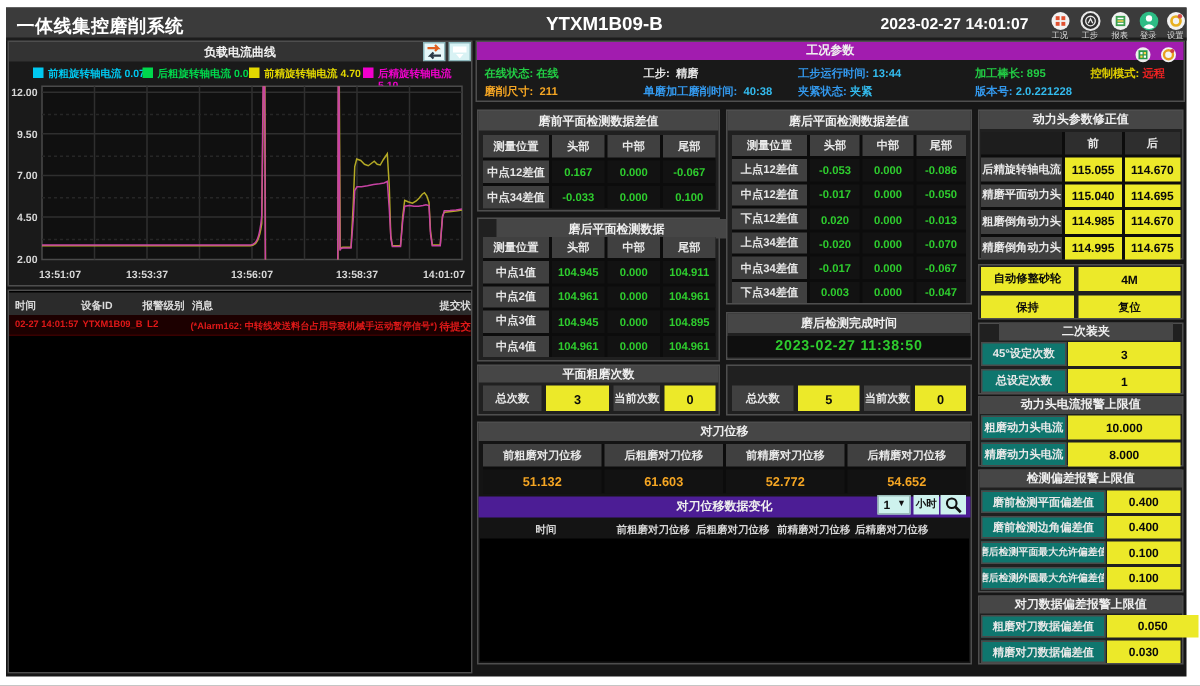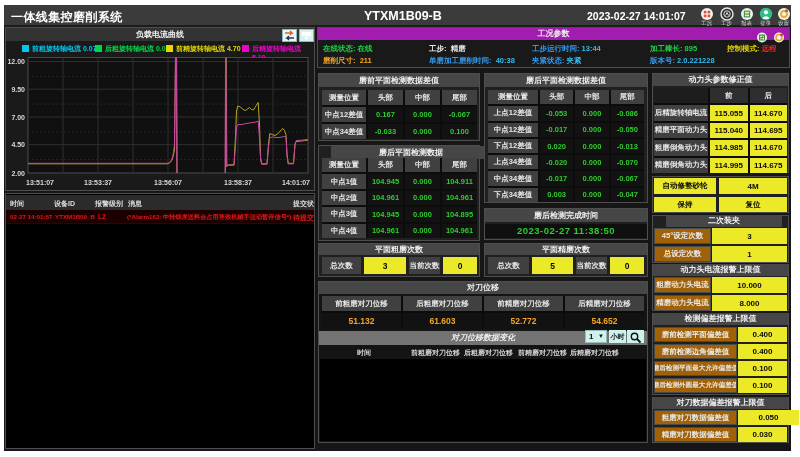--- a/index.html
+++ b/index.html
@@ -5,21 +5,21 @@
 html,body{margin:0;padding:0;background:#fff;width:800px;height:457px;overflow:hidden;
 font-family:"Liberation Sans",sans-serif;}
 .a{position:absolute;}
 .b{font-weight:bold;}
 #app{position:absolute;left:4px;top:5px;width:787px;height:446px;background:#161616;}
 .pnl{position:absolute;background:#202020;border:1px solid #4e4e4e;box-sizing:border-box;}
 .hdr{position:absolute;background:#464646;color:#efefef;font-weight:bold;text-align:center;box-sizing:border-box;}
 .hc{white-space:nowrap;overflow:hidden;background:#404040;color:#e8e8e8;font-weight:bold;display:flex;align-items:center;justify-content:center;}
 .vc{white-space:nowrap;overflow:hidden;background:#121212;color:#2ecc2e;font-weight:bold;display:flex;align-items:center;justify-content:center;}
 .yc{white-space:nowrap;overflow:hidden;background:#ece929;color:#0a0a0a;font-weight:bold;display:flex;align-items:center;justify-content:center;}
-.dc{white-space:nowrap;overflow:hidden;background:#a16207;color:#e8e8e8;font-weight:bold;display:flex;align-items:center;justify-content:center;border:1px solid #4a4a4a;box-sizing:border-box;}
+.dc{white-space:nowrap;overflow:hidden;background:#0f766e;color:#e8e8e8;font-weight:bold;display:flex;align-items:center;justify-content:center;border:1px solid #4a4a4a;box-sizing:border-box;}
 .grid{position:absolute;display:grid;background:#0c0c0c;gap:2px;box-sizing:border-box;}
 </style>
 </head>
 <body>
 <div id="app">
 
   <div class="a" style="left:0;top:0;width:787px;height:22px;background:#3b3b3b;border-bottom:2px solid #1c1c1c;box-sizing:border-box;"></div>
   <div class="a b" style="left:7px;top:4px;font-size:12px;color:#fff;letter-spacing:0.4px;">一体线集控磨削系统</div>
   <div class="a b" style="left:360px;top:4px;font-size:12.5px;color:#fff;">YTXM1B09-B</div>
   <div class="a b" style="left:583px;top:5px;font-size:10.5px;color:#fff;">2023-02-27 14:01:07</div>
@@ -248,41 +248,40 @@
       <div class="vc">-0.067</div>
     <div class="hc">下点34差值</div>
       <div class="vc">0.003</div>
       <div class="vc">0.000</div>
       <div class="vc">-0.047</div>
   </div>
   <div class="pnl" style="left:480px;top:203px;width:164px;height:32px;"></div>
   <div class="hdr" style="left:481px;top:204px;width:162px;height:13px;font-size:8px;line-height:13px;">磨后检测完成时间</div>
   <div class="a b" style="left:481px;top:219px;width:162px;height:14px;background:#0f0f0f;color:#2ecc2e;font-size:9.5px;letter-spacing:0.5px;text-align:center;line-height:14px;">2023-02-27 11:38:50</div>
   <div class="pnl" style="left:480px;top:238px;width:164px;height:34px;"></div>
-  <div class="hdr" style="left:481px;top:239px;width:162px;height:11px;font-size:8px;line-height:11px;">平面精磨次数</div>
   <div class="grid" style="left:484px;top:252px;width:156px;height:17px;grid-template-columns:41px 41px 31px 1fr;grid-template-rows:17px;font-size:7.5px;background:transparent;gap:3px;">
     <div class="hc">总次数</div>
       <div class="yc" style="font-size:8.5px;">5</div>
       <div class="hc">当前次数</div>
       <div class="yc" style="font-size:8.5px;">0</div>
   </div>
 
   <div class="pnl" style="left:314px;top:276px;width:330px;height:162px;background:#141414;"></div>
   <div class="hdr" style="left:315px;top:277px;width:328px;height:12px;font-size:8px;line-height:12px;">对刀位移</div>
   <div class="grid" style="left:318px;top:291px;width:322px;height:33px;grid-template-columns:1fr 1fr 1fr 1fr;grid-template-rows:15px 16px;font-size:7.5px;">
     <div class="hc">前粗磨对刀位移</div>
       <div class="hc">后粗磨对刀位移</div>
       <div class="hc">前精磨对刀位移</div>
       <div class="hc">后精磨对刀位移</div>
     <div class="vc" style="color:#f5a623;font-size:8.5px;">51.132</div>
       <div class="vc" style="color:#f5a623;font-size:8.5px;">61.603</div>
       <div class="vc" style="color:#f5a623;font-size:8.5px;">52.772</div>
       <div class="vc" style="color:#f5a623;font-size:8.5px;">54.652</div>
   </div>
-  <div class="hdr" style="left:315px;top:326px;width:328px;height:14px;font-size:8px;line-height:14px;background:#737373;font-style:italic;">对刀位移数据变化</div>
+  <div class="hdr" style="left:315px;top:326px;width:328px;height:14px;font-size:8px;line-height:14px;background:#4c1d95;">对刀位移数据变化</div>
   <div class="a" style="left:581px;top:325px;width:22px;height:13px;background:#cef2ee;border:1px solid #9abdb9;box-sizing:border-box;font-size:8px;font-weight:bold;color:#111;line-height:11px;padding-left:3px;">1 <span style="float:right;margin-right:2px;font-size:6px;">▼</span></div>
   <div class="a" style="left:605px;top:325px;width:17px;height:13px;background:#cef2ee;font-size:7px;font-weight:bold;color:#111;text-align:center;line-height:13px;">小时</div>
   <div class="a" style="left:623px;top:325px;width:17px;height:13px;background:#cef2ee;"><svg width="17" height="13">
         <circle cx="7.5" cy="5.5" r="3.2" fill="none" stroke="#111" stroke-width="1.4"></circle>
         <line x1="10" y1="8" x2="13.5" y2="11.5" stroke="#111" stroke-width="1.8"></line>
       </svg></div>
   <div class="a b" style="left:314px;top:340px;width:330px;height:13px;color:#d8d8d8;font-size:7px;">
     <span class="a" style="left:39px;top:3px;">时间</span>
     <span class="a" style="left:93px;top:3px;">前粗磨对刀位移</span>
     <span class="a" style="left:146px;top:3px;">后粗磨对刀位移</span>

